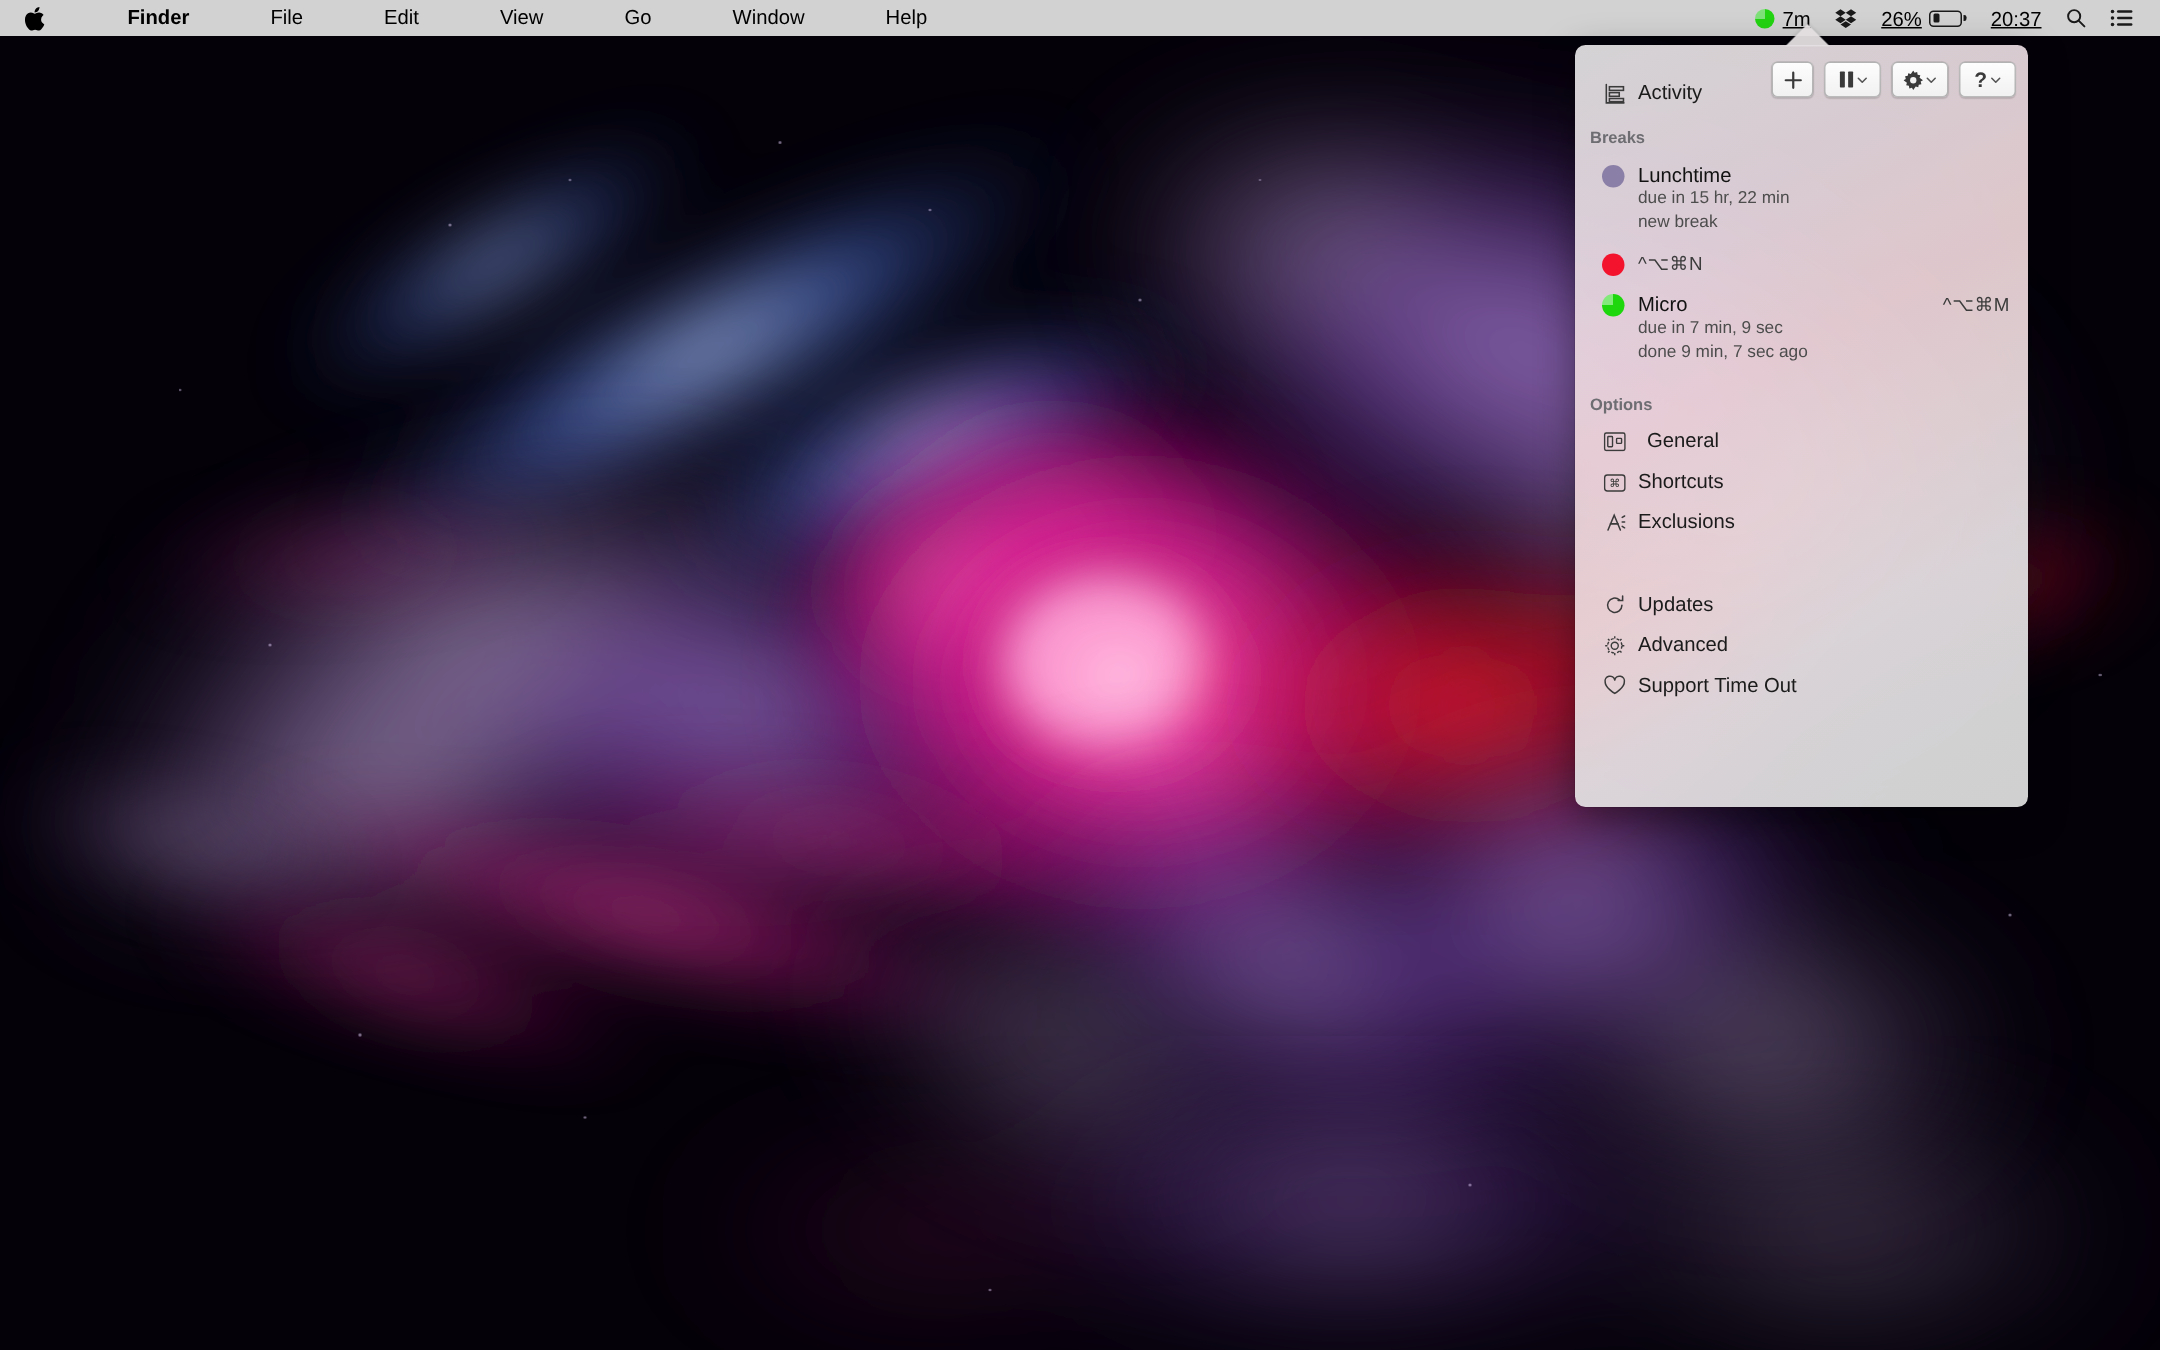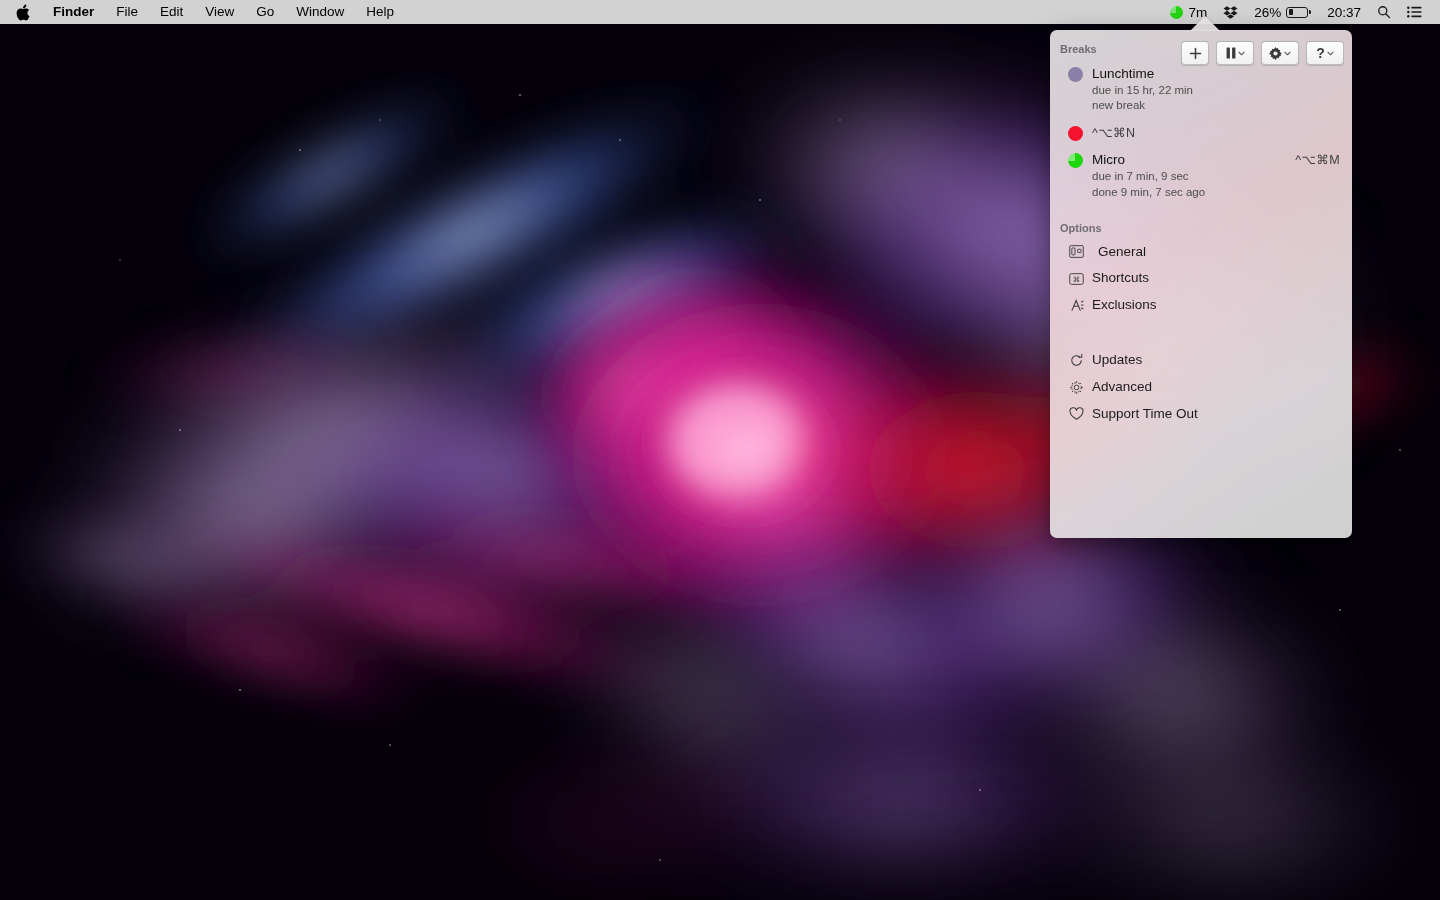--- a/index.html
+++ b/index.html
@@ -18,31 +18,31 @@
 
   
   #menubar {
     position:absolute; top:0; left:0; width:1440px; height:24px;
     background:rgba(226,226,226,0.93);
     -webkit-backdrop-filter:blur(22px); backdrop-filter:blur(22px);
     display:flex; align-items:center;
     font-size:13.5px; color:#000;
     z-index:50;
   }
-  #menubar-left { display:flex; height:100%; }
+  #menubar-left { display:flex; height:100%;gap:32px; }
   .mb-item {
     padding:0 11px; height:100%;
     display:flex; align-items:center;
     white-space:nowrap; line-height:1;
   }
   .mb-item.apple { padding:0 12px 0 16px; font-size:15px; }
   .mb-item.bold { font-weight:bold; }
   #menubar-right {
     margin-left:auto; display:flex; height:100%;
-    padding-right:10px; gap:0px;
+    padding-right:10px; gap:0px;text-decoration:underline;
   }
   .mb-status { padding:0 8px; height:100%; display:flex; align-items:center; gap:5px; white-space:nowrap; }
 
   
   .pie-green {
     width:13px; height:13px; border-radius:50%;
     background:conic-gradient(#22d411 0deg 270deg, #7fe07a 270deg 360deg);
     display:inline-block;
   }
   .dropbox-ic { width:15px; height:14px; display:block; }
@@ -349,20 +349,31 @@
       </svg>
     </div>
     <div class="tb-btn w2">
       <span style="font-size:14px;font-weight:bold;color:#3a3a3a;line-height:1;">?</span>
       <svg width="7" height="5" viewBox="0 0 8 5" stroke="#555" stroke-width="1.2" fill="none" stroke-linecap="round" stroke-linejoin="round">
         <polyline points="1,1 4,4 7,1"></polyline>
       </svg>
     </div>
   </div>
 
+  <div class="po-row" id="row-activity">
+    <span class="ic">
+      <svg width="15" height="15" viewBox="0 0 16 16" fill="none" stroke="#3b3b3b" stroke-width="1.1">
+        <polyline points="2,1.5 2,14.5 14.5,14.5" stroke-linecap="round"></polyline>
+        <rect x="4.2" y="3" width="10" height="2.6"></rect>
+        <rect x="4.2" y="7.2" width="7" height="2.6"></rect>
+        <rect x="4.2" y="11.4" width="10" height="2.2"></rect>
+      </svg>
+    </span>
+    <span>Activity</span>
+  </div>
 
   <div class="po-section">Breaks</div>
 
   <div class="break-row">
     <span class="dot lunch"></span>
     <span class="break-body">
       <span class="break-title" style="display:block">Lunchtime</span>
       <span class="break-sub" style="display:block">due in 15 hr, 22 min</span>
       <span class="break-sub" style="display:block">new break</span>
     </span>

